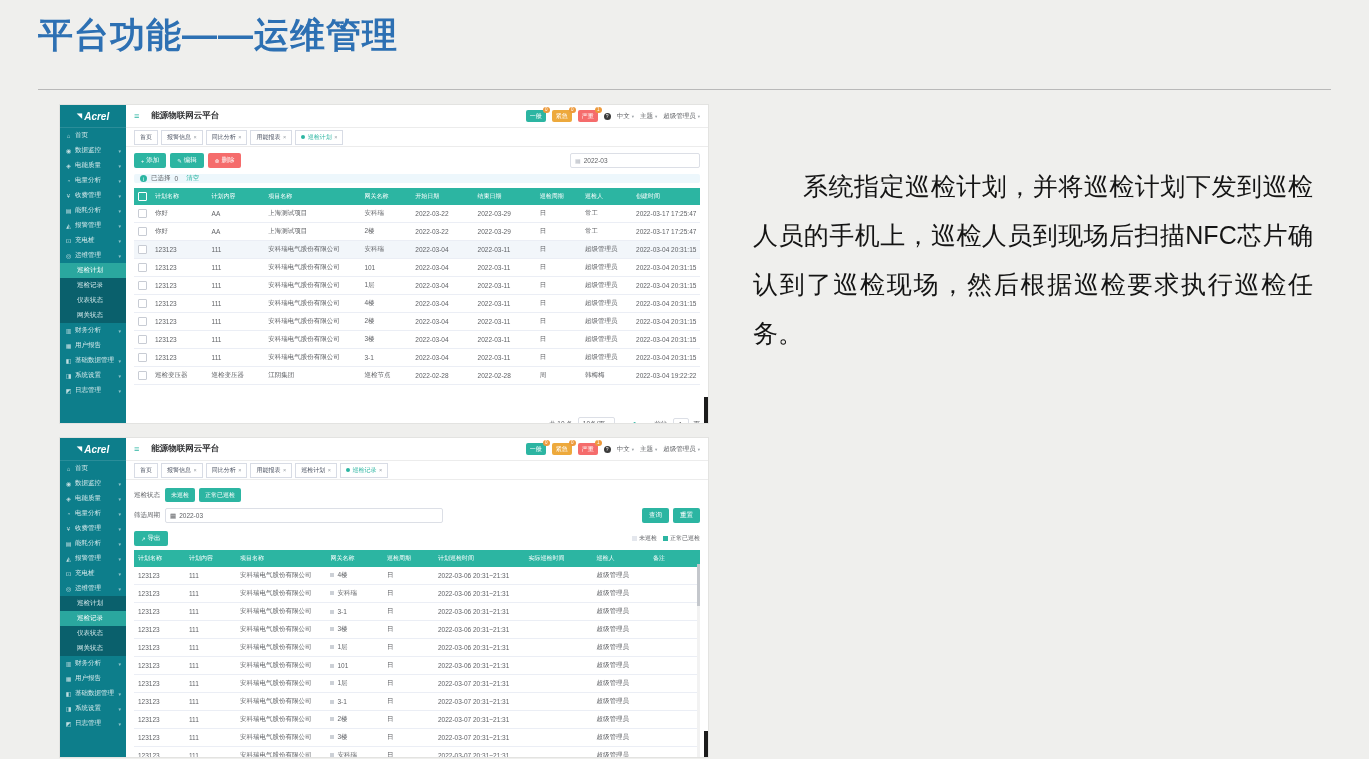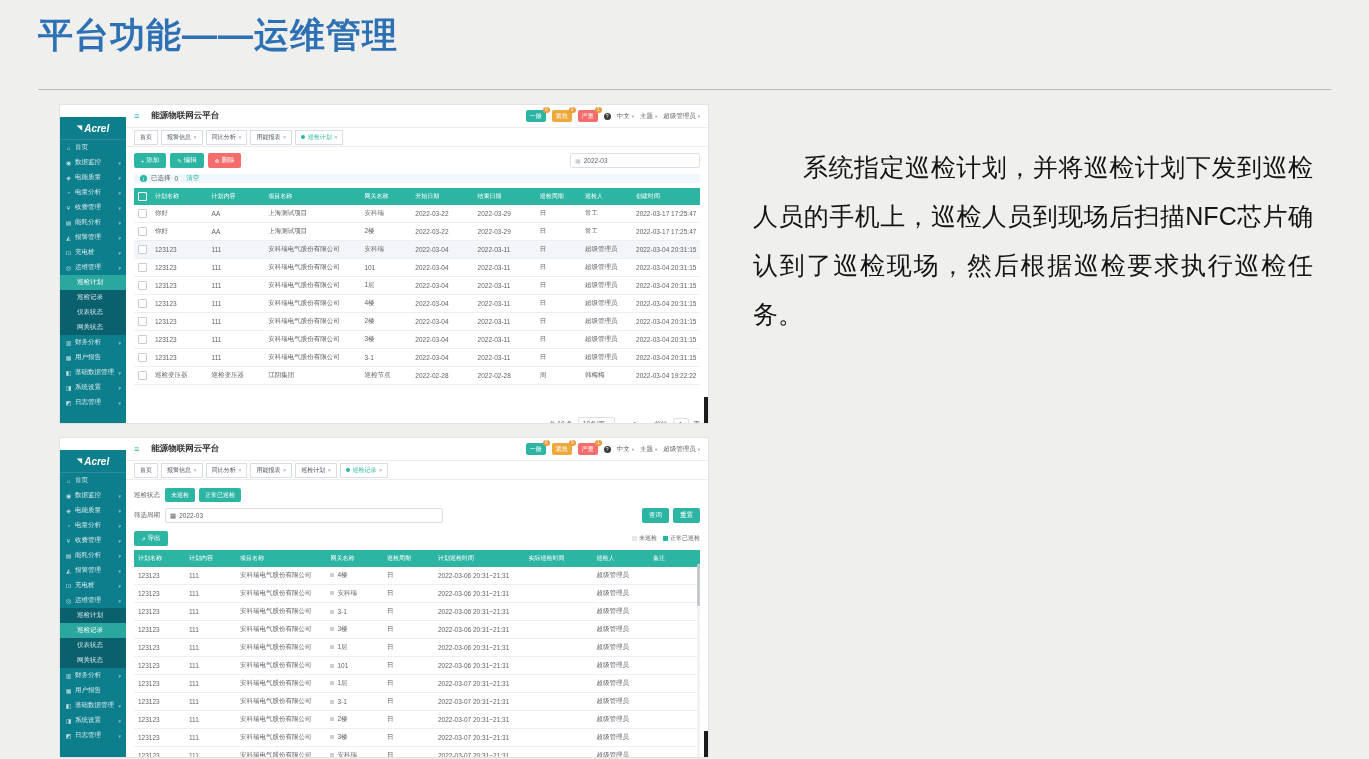--- a/index.html
+++ b/index.html
@@ -8,30 +8,30 @@
     background:#efefed;
     font-family:"Liberation Sans","DejaVu Sans",sans-serif;
   }
   
   .slide-title{
     position:absolute;left:38px;top:12px;
     font-size:35px;font-weight:bold;color:#2d70b3;letter-spacing:1px;
   }
   .title-rule{position:absolute;left:38px;top:89px;width:1293px;height:1px;background:#b9b9b9;}
   .desc{
-    position:absolute;left:753px;top:143px;width:560px;
+    position:absolute;left:753px;top:162px;width:560px;
     font-size:25px;line-height:49px;color:#141414;text-align:justify;text-indent:2em;
   }
   
   .shot{position:absolute;width:648px;background:#fff;box-shadow:0 0 0 1px #e3e3e1;display:flex;overflow:hidden;}
   #shot1{left:60px;top:105px;height:318px;}
   #shot2{left:60px;top:438px;height:319px;}
   .scrollthumb{position:absolute;right:0;bottom:0;width:4px;height:26px;background:#1c1c1c;z-index:5;}
   
-  .sidebar{width:66px;min-width:66px;background:#0d7e8b;color:#d6eaec;display:flex;flex-direction:column;margin-top:12px;}
+  .sidebar{width:66px;min-width:66px;background:#0d7e8b;color:#d6eaec;display:flex;flex-direction:column;}
   .logo{height:22px;display:flex;align-items:center;justify-content:center;gap:2px;color:#fff;
         font-weight:bold;font-style:italic;font-size:10px;border-bottom:1px solid rgba(255,255,255,.12);}
   .logo .logo-mark{font-style:normal;font-size:7px;}
   .m-item{height:15px;display:flex;align-items:center;padding:0 5px;gap:3px;font-size:6.5px;cursor:pointer;white-space:nowrap;}
   .m-ic{width:7px;font-size:6px;opacity:.9;text-align:center;}
   .m-lb{flex:1;overflow:hidden;}
   .m-ar{font-size:5px;opacity:.65;}
   .m-sub{height:15px;display:flex;align-items:center;padding-left:17px;font-size:6.5px;background:#0a606c;cursor:pointer;white-space:nowrap;}
   .m-sub.on{background:#2aa79f;color:#fff;}
   

